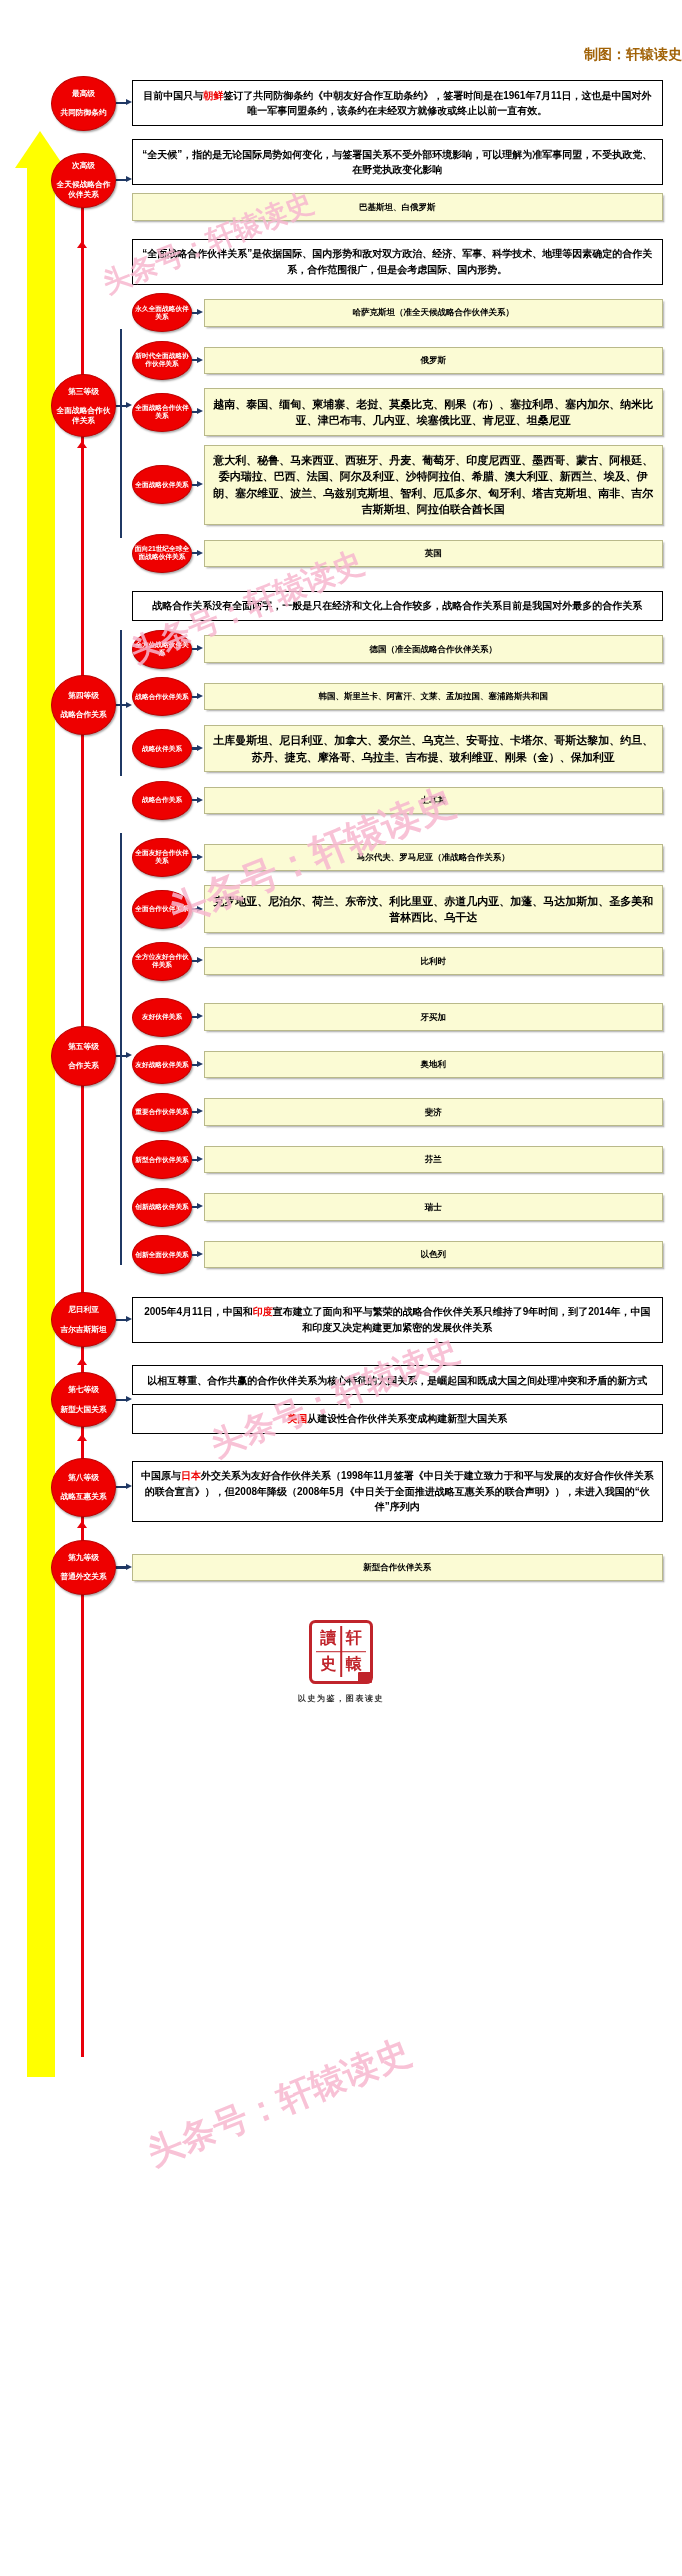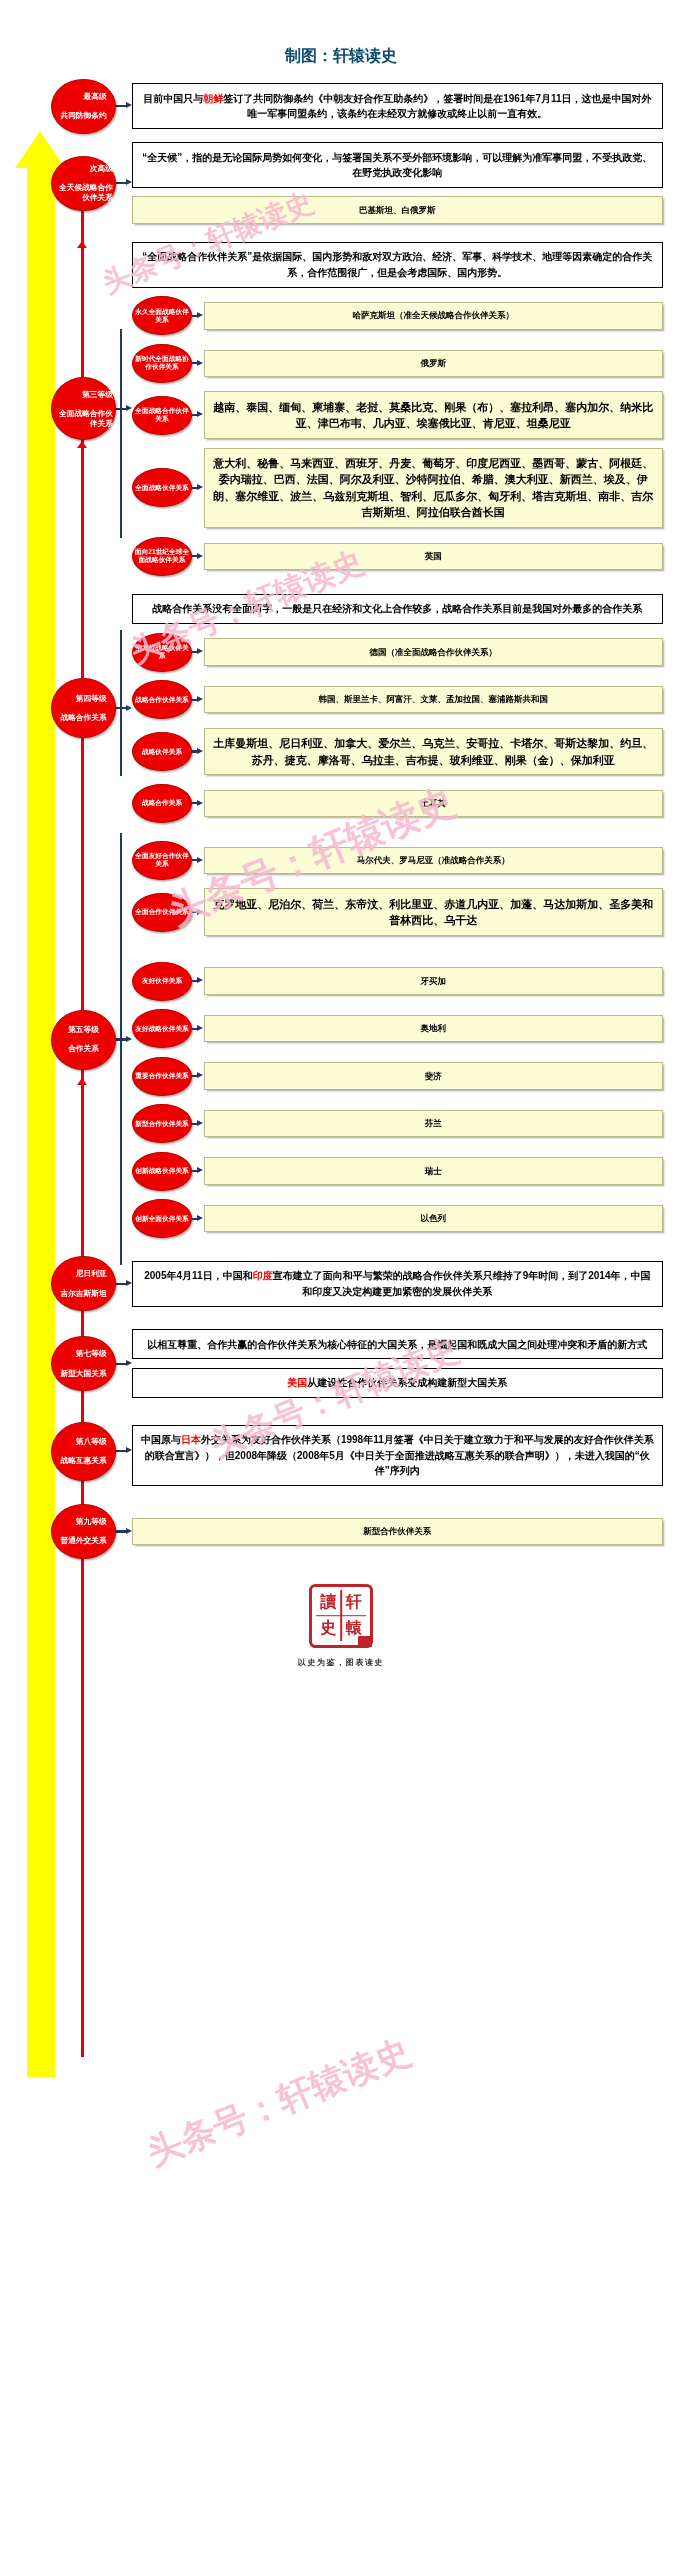--- a/index.html
+++ b/index.html
@@ -10,21 +10,21 @@
     -webkit-font-smoothing:antialiased;
   }
   #page{position:relative;width:682px;min-height:2576px;overflow:hidden;background:#fff;}
 
   
   .header{padding-top:32px;text-align:center;}
   .main-title{
     font-size:35px;font-weight:bold;letter-spacing:1.1px;line-height:1.1;color:#000;
   }
   .sub-title{
-    margin-top:14px;font-size:16px;font-weight:bold;color:#0c4a6e;
+    margin-top:14px;font-size:14px;font-weight:bold;color:#a16207;text-align:right;
   }
 
   
   .yellow-arrow{
     position:absolute;left:15px;top:131px;width:51px;height:1945px;z-index:0;
   }
   .yellow-arrow .shaft{
     position:absolute;left:11.7px;top:33px;width:28px;height:1913px;background:#ffff00;
   }
   .yellow-arrow .headtri{
@@ -43,21 +43,21 @@
 
   
   .level-bubble{
     flex:0 0 auto;
     width:65px;min-height:45px;
     margin-left:0;
     background:#ee0000;
     border:1.1px solid #c00000;
     border-radius:50%;
     color:#fff;font-weight:bold;font-size:7.7px;line-height:1.25;
-    display:flex;align-items:center;justify-content:center;text-align:right;
+    display:flex;align-items:center;justify-content:center;text-align:center;
     box-shadow:1.1px 1.6px 2.1px rgba(0,0,0,.35);
     padding:3.2px 2.1px;box-sizing:border-box;
     position:relative;z-index:4;
   }
   .level-bubble.tall{min-height:55px;}
   .level-bubble span{display:block;}
 
   
   .sub-bubble{
     flex:0 0 auto;
@@ -312,20 +312,25 @@
         </div>
         <div class="gap"></div>
 
         <div class="row">
           <div class="sub-bubble">全面合作伙伴关系</div>
           <div class="connector short"></div>
           <div class="country-box big">克罗地亚、尼泊尔、荷兰、东帝汶、利比里亚、赤道几内亚、加蓬、马达加斯加、圣多美和普林西比、乌干达</div>
         </div>
         <div class="gap"></div>
 
+        <div class="row">
+          <div class="sub-bubble">全方位友好合作伙伴关系</div>
+          <div class="connector short"></div>
+          <div class="country-box">比利时</div>
+        </div>
         <div class="gap"></div>
 
         <div class="gap"></div>
 
         <div class="row">
           <div class="sub-bubble">友好伙伴关系</div>
           <div class="connector short"></div>
           <div class="country-box">牙买加</div>
         </div>
         <div class="gap"></div>

